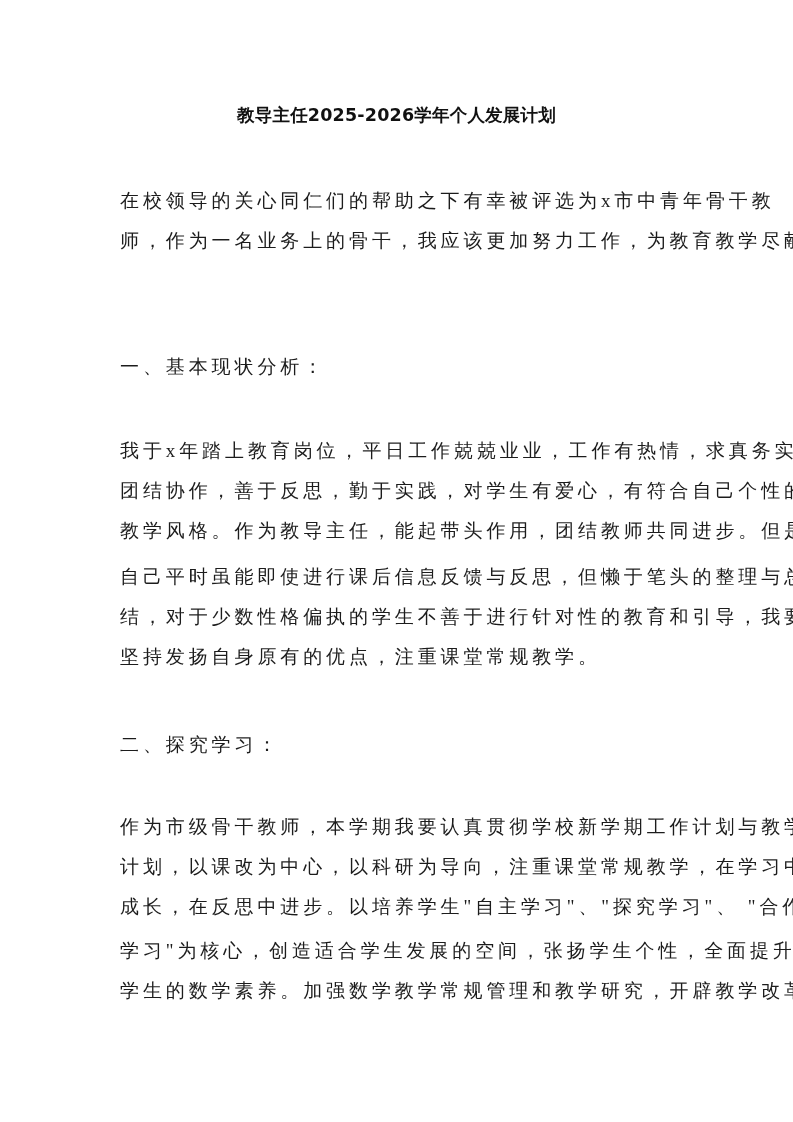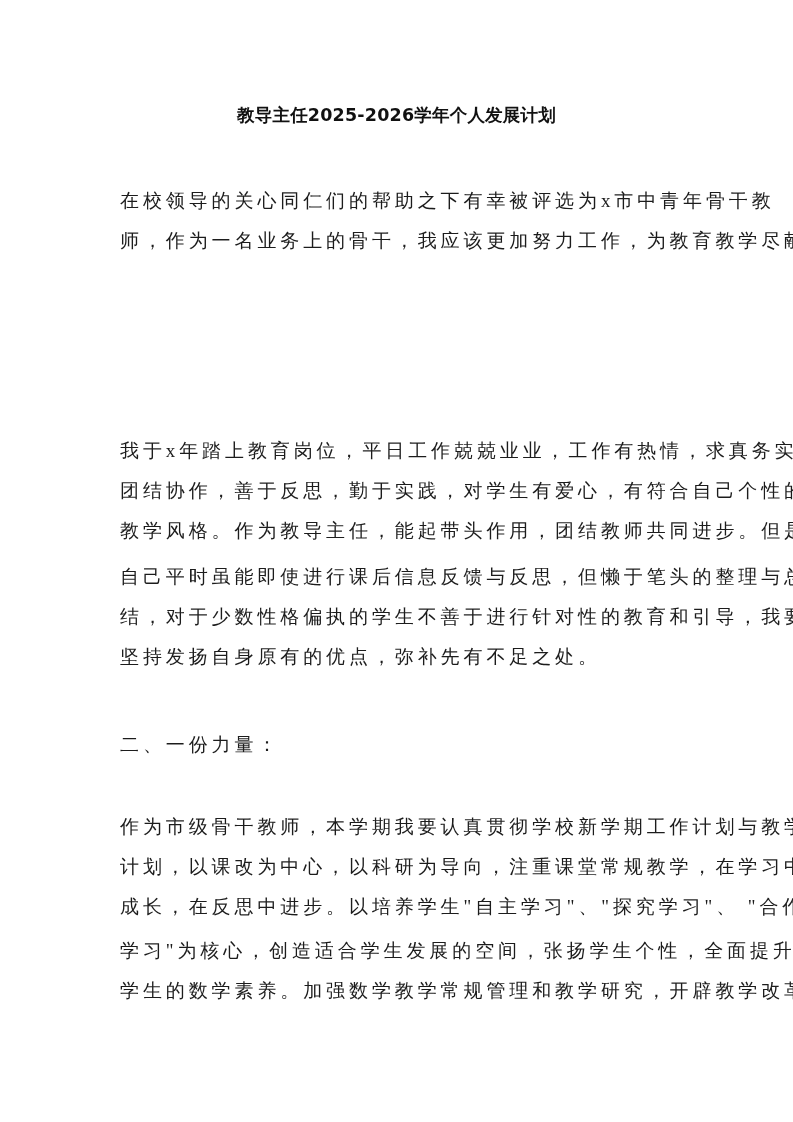--- a/index.html
+++ b/index.html
@@ -54,29 +54,30 @@
 </head>
 <body>
 
 <div class="page">
 
   <div class="title">教导主任2025-2026学年个人发展计划</div>
 
   <div class="line" style="top:188px">在校领导的关心同仁们的帮助之下有幸被评选为x市中青年骨干教</div>
   <div class="line" style="top:228px">师，作为一名业务上的骨干，我应该更加努力工作，为教育教学尽献</div>
 
+  <div class="line heading" style="top:354px">一、基本现状分析：</div>
 
   <div class="line" style="top:438px">我于x年踏上教育岗位，平日工作兢兢业业，工作有热情，求真务实，</div>
   <div class="line" style="top:478px">团结协作，善于反思，勤于实践，对学生有爱心，有符合自己个性的</div>
   <div class="line" style="top:518px">教学风格。作为教导主任，能起带头作用，团结教师共同进步。但是</div>
   <div class="line" style="top:564px">自己平时虽能即使进行课后信息反馈与反思，但懒于笔头的整理与总</div>
   <div class="line" style="top:604px">结，对于少数性格偏执的学生不善于进行针对性的教育和引导，我要</div>
-  <div class="line" style="top:644px">坚持发扬自身原有的优点，弥补先有不足之处。</div>
+  <div class="line" style="top:644px">坚持发扬自身原有的优点，注重课堂常规教学。</div>
 
-  <div class="line heading" style="top:732px">二、一份力量：</div>
+  <div class="line heading" style="top:732px">二、探究学习：</div>
 
   <div class="line" style="top:814px">作为市级骨干教师，本学期我要认真贯彻学校新学期工作计划与教学</div>
   <div class="line" style="top:854px">计划，以课改为中心，以科研为导向，注重课堂常规教学，在学习中</div>
   <div class="line" style="top:894px">成长，在反思中进步。以培养学生"自主学习"、"探究学习"、 "合作</div>
   <div class="line" style="top:938px">学习"为核心，创造适合学生发展的空间，张扬学生个性，全面提升</div>
   <div class="line" style="top:978px">学生的数学素养。加强数学教学常规管理和教学研究，开辟教学改革</div>
 
 </div>
 
 </body></html>

